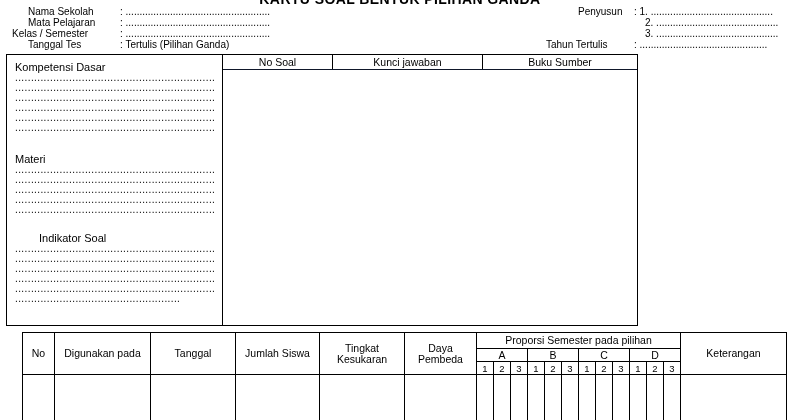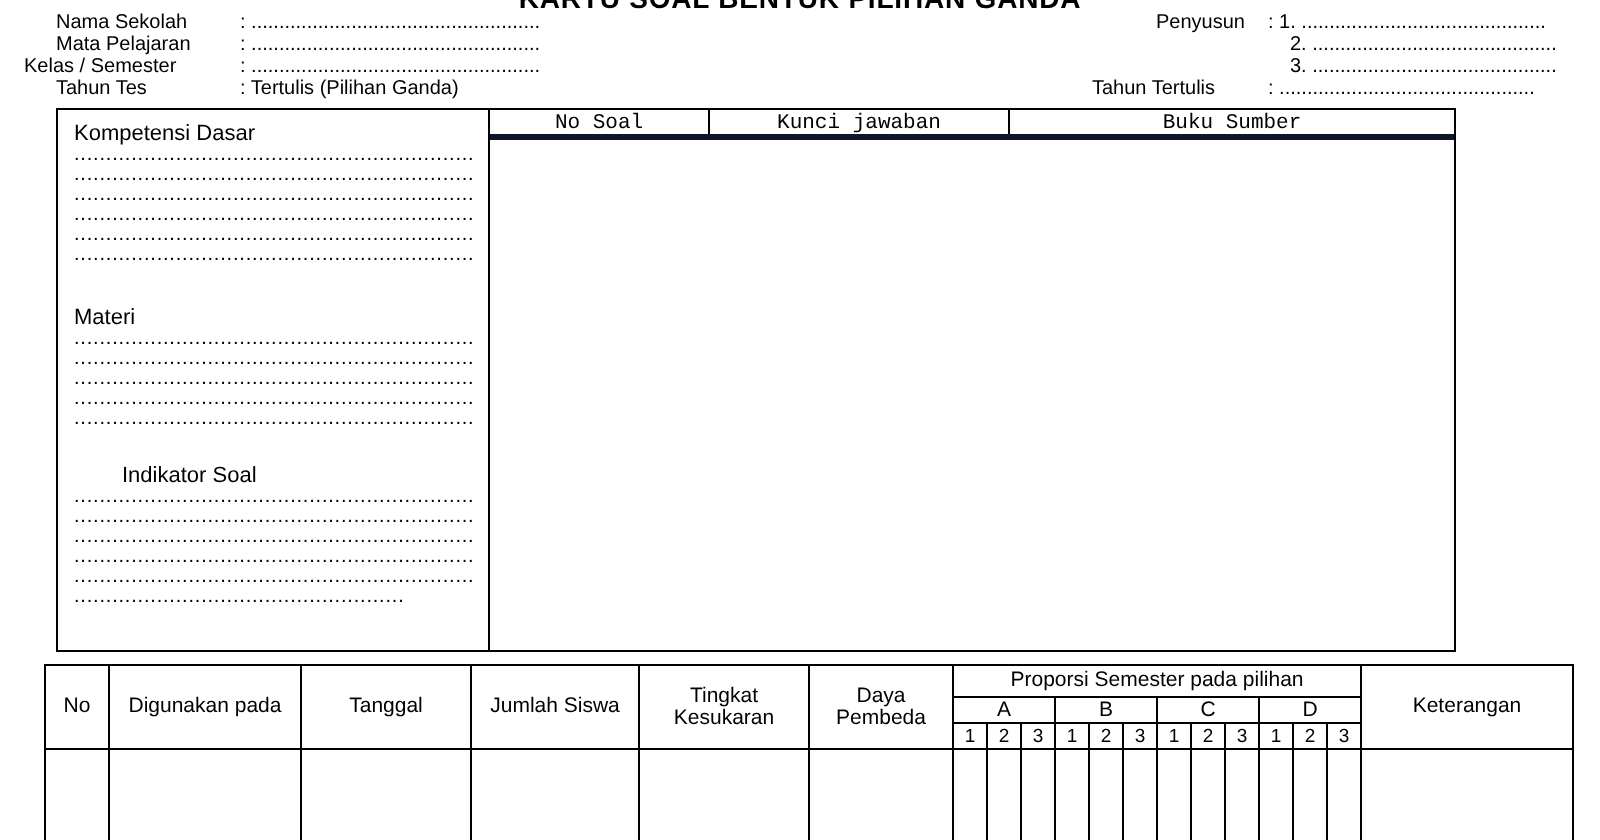--- a/index.html
+++ b/index.html
@@ -12,37 +12,37 @@
   .doc-title {
     position:absolute; top:-9px; left:0; right:0;
     text-align:center; font-size:14px; font-weight:bold; letter-spacing:.4px;
     white-space:nowrap;
   }
   .flabel, .fvalue {
     position:absolute; font-size:10px; line-height:11px; white-space:nowrap;
   }
   
   .main-box {
-    position:absolute; left:28px; top:54px; width:700px; height:272px;
+    position:absolute; left:6px; top:54px; width:632px; height:272px;
     border:1px solid #000;
   }
   .left-col {
     position:absolute; left:0; top:0; bottom:0; width:216px;
     border-right:1px solid #000; padding:6px 8px 0 8px; overflow:hidden;
   }
   .section-label { font-size:11px; line-height:12px; }
   .materi-label   { margin-top:20px; }
   .indikator-label{ margin-top:17px;margin-left:24px; }
   .dotline {
     font-size:10px; line-height:10px; letter-spacing:.4px;
     white-space:nowrap; overflow:hidden; max-width:200px;
   }
   .right-header {
     position:absolute; left:216px; top:0; right:0; height:15px;
-    display:flex; border-bottom:3px solid #0f172a;font-family:Liberation Mono, monospace;
+    display:flex; border-bottom:1px solid #0f172a;
   }
   .rh-cell { font-size:10.5px; line-height:14px; text-align:center; }
   .rh-c1 { width:110px; border-right:1px solid #000; }
   .rh-c2 { width:150px; border-right:1px solid #000;text-align:center; }
   .rh-c3 { flex:1;text-align:center; }
   .soal-area { position:absolute; left:216px; top:15px; right:0; bottom:0; }
   
   .bottom-table {
     position:absolute; left:22px; top:332px; width:764px;
     border-collapse:collapse; table-layout:fixed; font-size:10.5px;
@@ -62,21 +62,21 @@
 <div class="page">
 
   <div class="doc-title">KARTU SOAL BENTUK PILIHAN GANDA</div>
 
   <div class="flabel" style="left:28px;top:6px">Nama Sekolah</div>
   <div class="fvalue" style="left:120px;top:6px">: ....................................................</div>
   <div class="flabel" style="left:28px;top:17px">Mata Pelajaran</div>
   <div class="fvalue" style="left:120px;top:17px">: ....................................................</div>
   <div class="flabel" style="left:12px;top:28px">Kelas / Semester</div>
   <div class="fvalue" style="left:120px;top:28px">: ....................................................</div>
-  <div class="flabel" style="left:28px;top:39px">Tahun Tes</div>
+  <div class="flabel" style="left:28px;top:39px">Tanggal Tes</div>
   <div class="fvalue" style="left:120px;top:39px">: Tertulis (Pilihan Ganda)</div>
 
   <div class="flabel" style="left:578px;top:6px">Penyusun</div>
   <div class="fvalue" style="left:634px;top:6px">: 1. ............................................</div>
   <div class="fvalue" style="left:645px;top:17px">2. ............................................</div>
   <div class="fvalue" style="left:645px;top:28px">3. ............................................</div>
   <div class="flabel" style="left:546px;top:39px">Tahun Tertulis</div>
   <div class="fvalue" style="left:634px;top:39px">: ..............................................</div>
 
   <div class="main-box">

